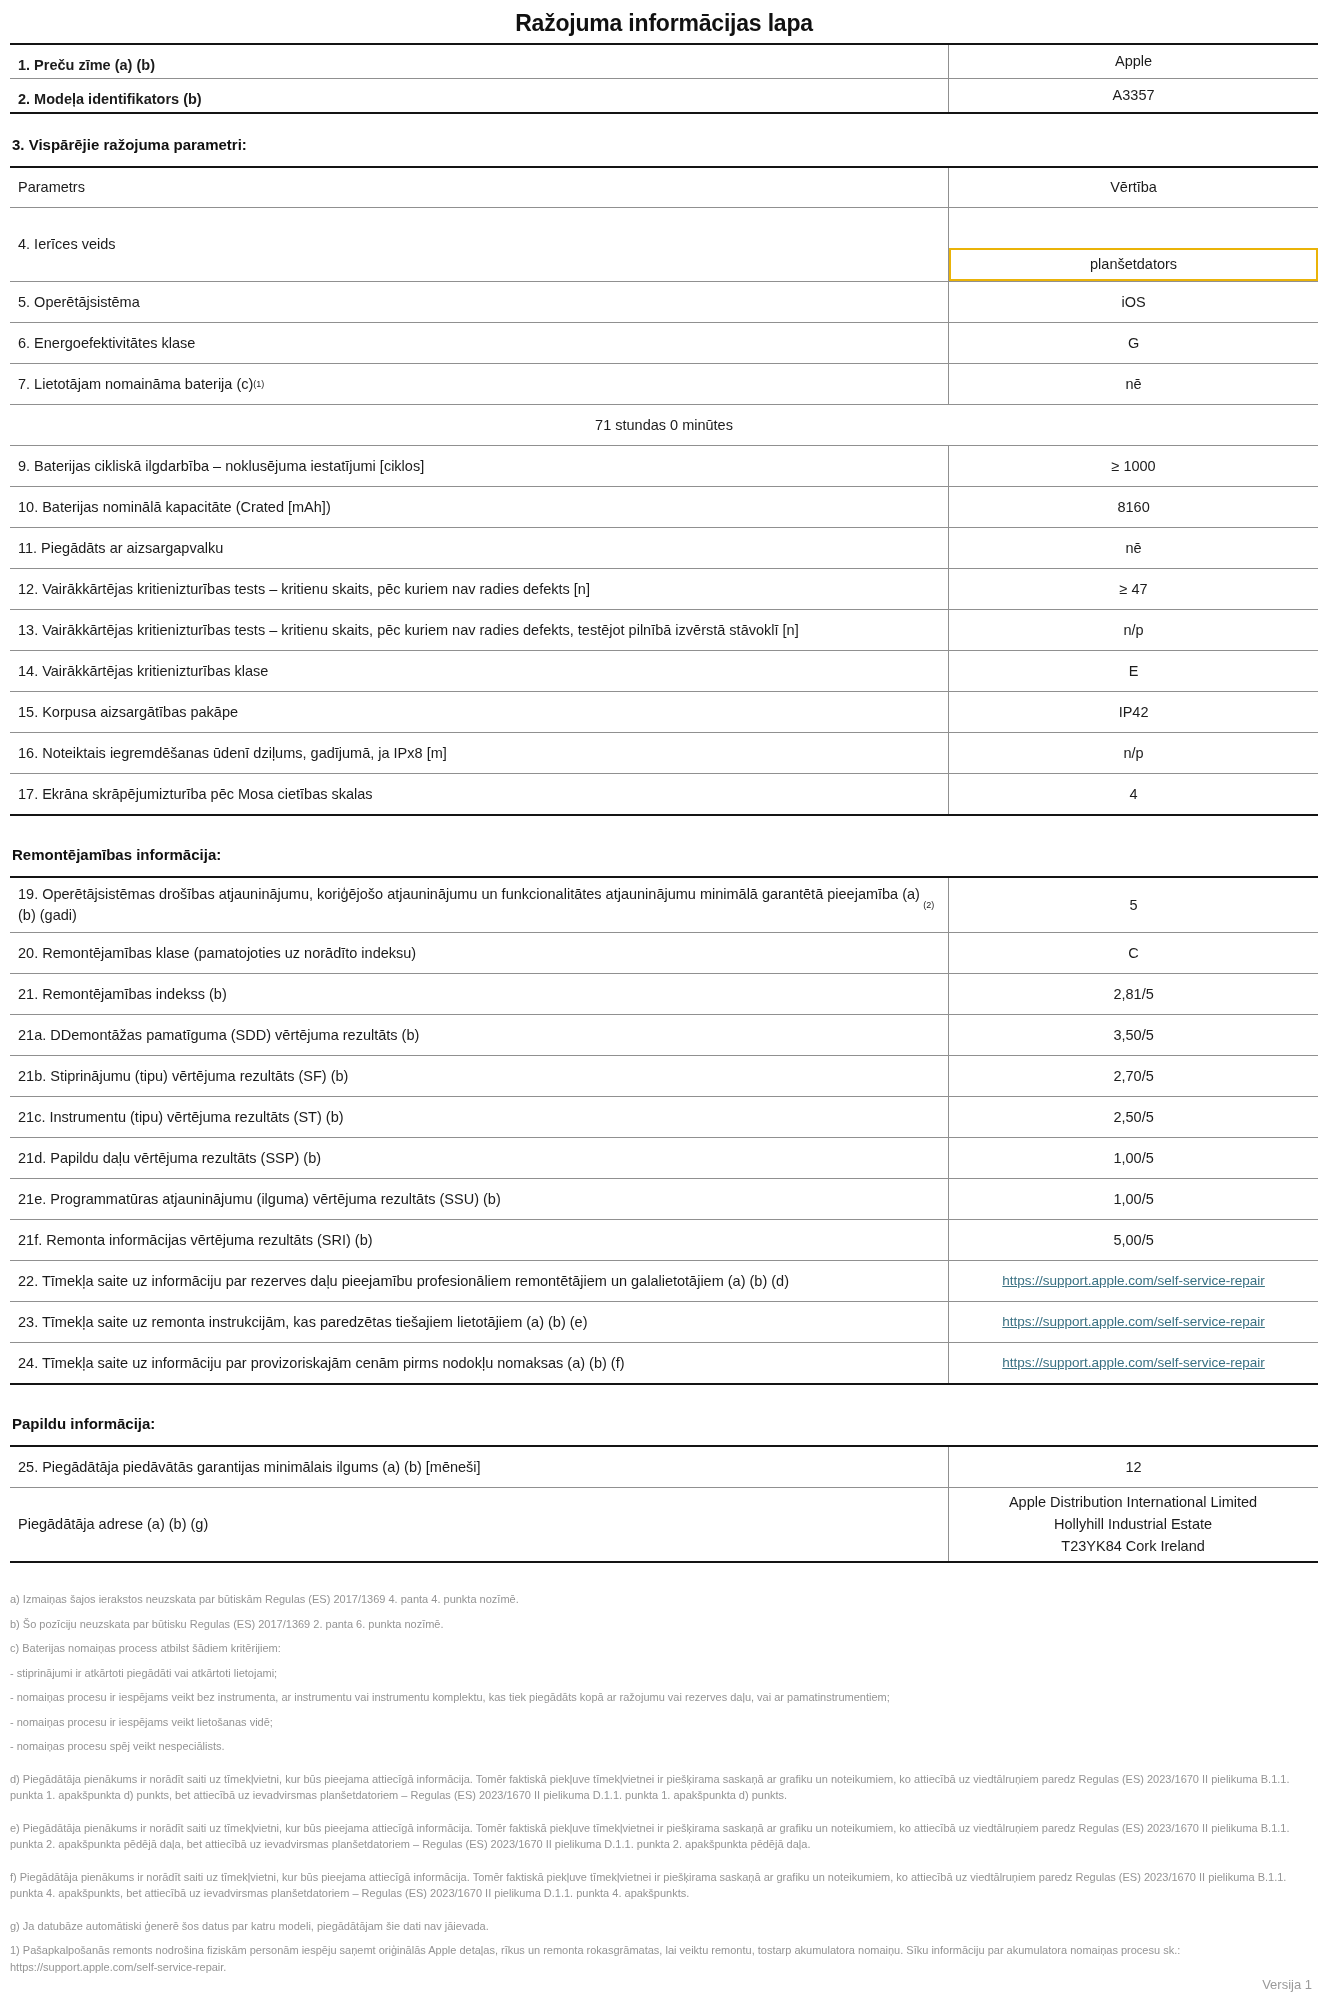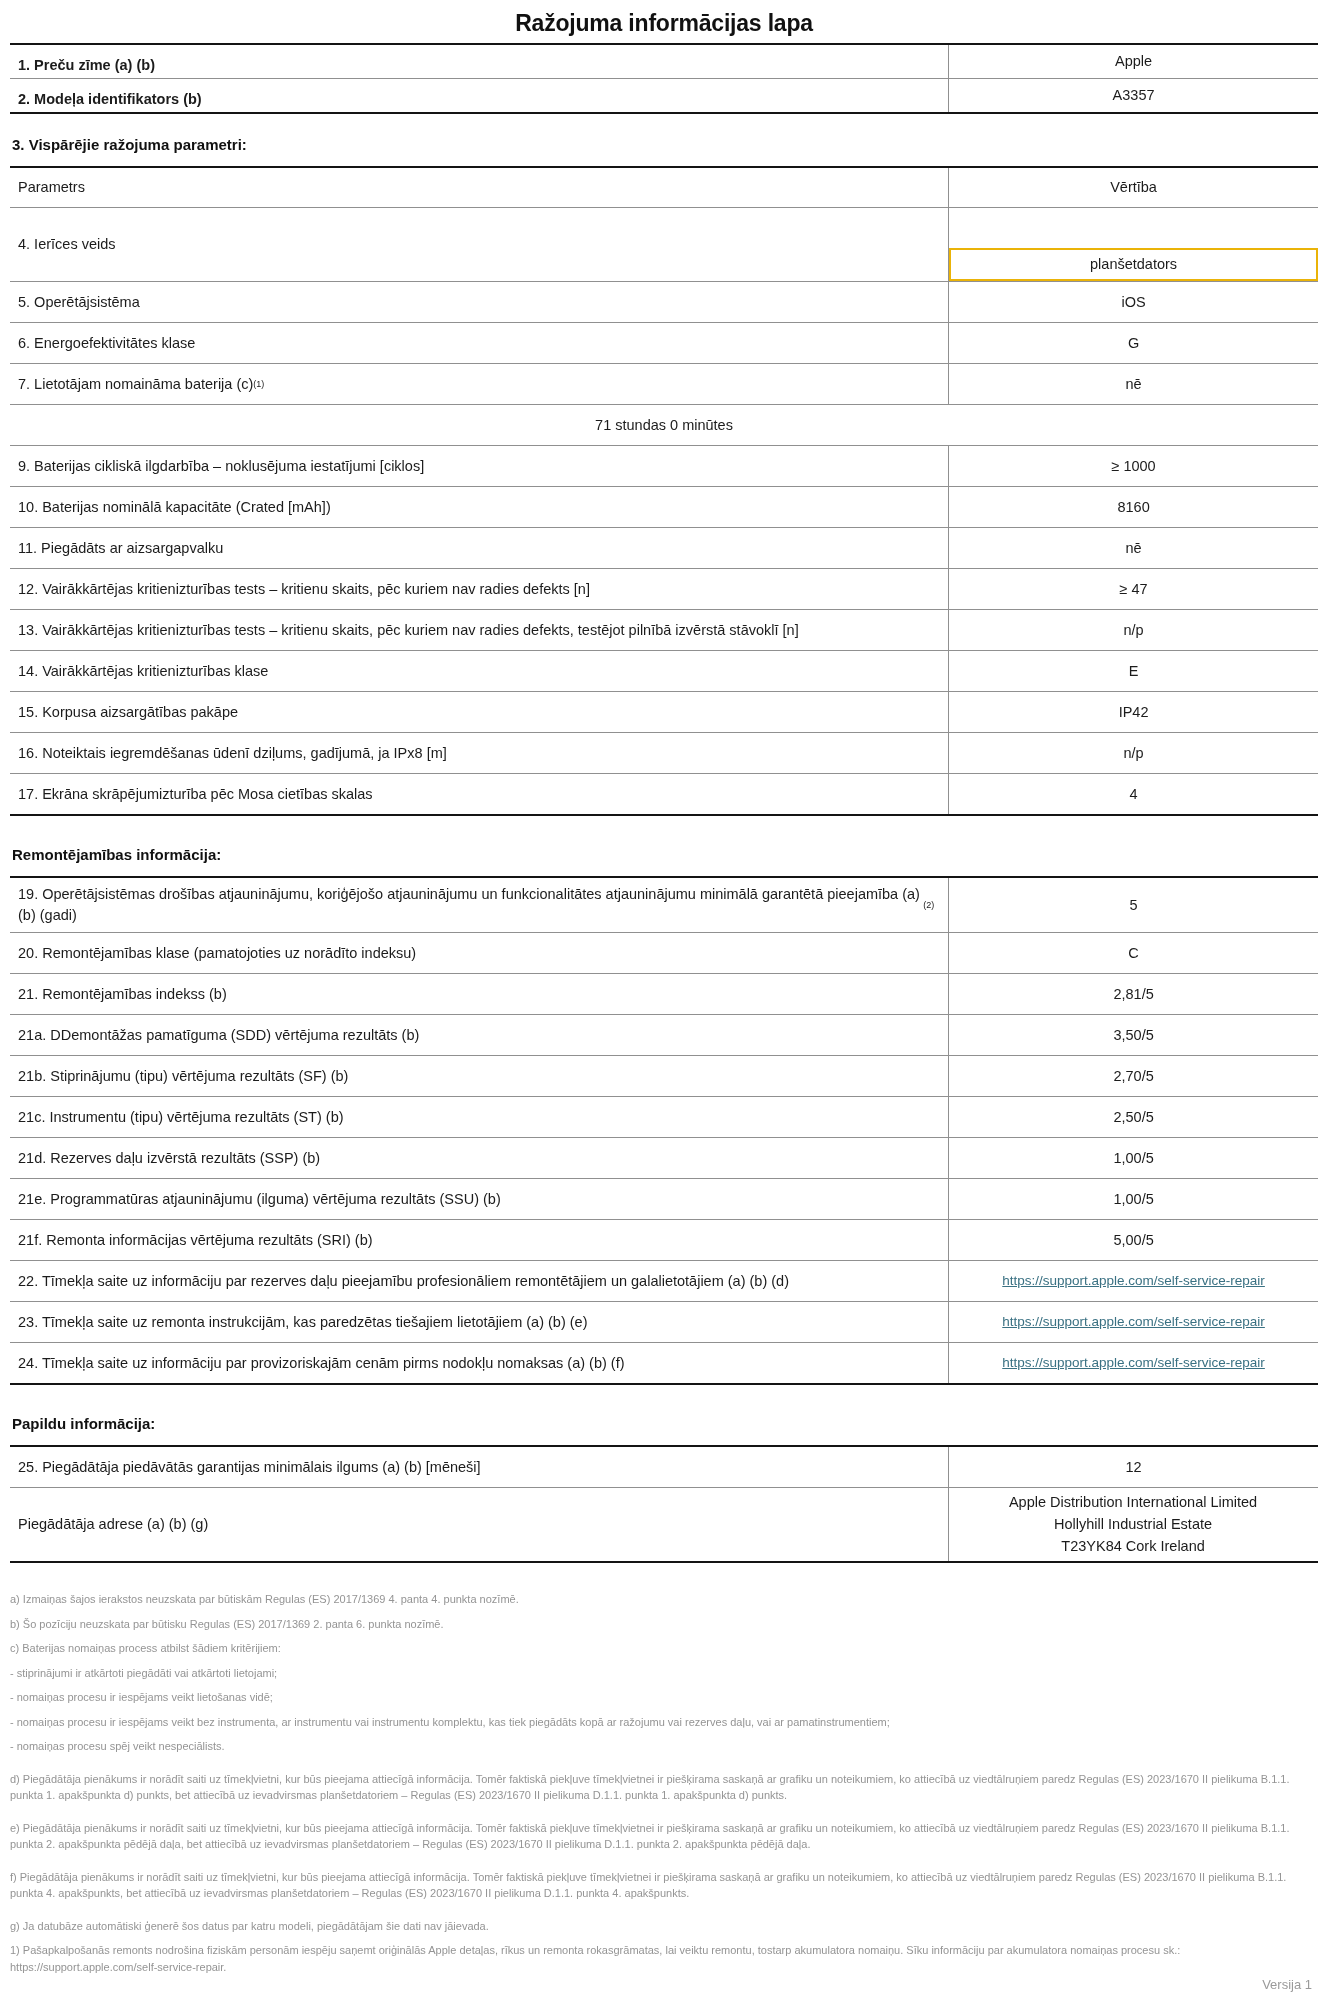--- a/index.html
+++ b/index.html
@@ -168,21 +168,21 @@
   </div><div class="row">
     <div class="cell-label">21a. DDemontāžas pamatīguma (SDD) vērtējuma rezultāts (b)</div>
     <div class="cell-value">3,50/5</div>
   </div><div class="row">
     <div class="cell-label">21b. Stiprinājumu (tipu) vērtējuma rezultāts (SF) (b)</div>
     <div class="cell-value">2,70/5</div>
   </div><div class="row">
     <div class="cell-label">21c. Instrumentu (tipu) vērtējuma rezultāts (ST) (b)</div>
     <div class="cell-value">2,50/5</div>
   </div><div class="row">
-    <div class="cell-label">21d. Rezerves daļu izvērstā rezultāts (SSP) (b)</div>
+    <div class="cell-label">21d. Papildu daļu vērtējuma rezultāts (SSP) (b)</div>
     <div class="cell-value">1,00/5</div>
   </div><div class="row">
     <div class="cell-label">21e. Programmatūras atjauninājumu (ilguma) vērtējuma rezultāts (SSU) (b)</div>
     <div class="cell-value">1,00/5</div>
   </div><div class="row">
     <div class="cell-label">21f. Remonta informācijas vērtējuma rezultāts (SRI) (b)</div>
     <div class="cell-value">5,00/5</div>
   </div><div class="row">
     <div class="cell-label">22. Tīmekļa saite uz informāciju par rezerves daļu pieejamību profesionāliem remontētājiem un galalietotājiem (a) (b) (d)</div>
     <div class="cell-value">
@@ -215,22 +215,22 @@
             <div>T23YK84 Cork Ireland</div>
           </div>
   </div></div>
   </div>
 
   <div class="fns">
       <div class="fn">a) Izmaiņas šajos ierakstos neuzskata par būtiskām Regulas (ES) 2017/1369 4. panta 4. punkta nozīmē.</div>
       <div class="fn">b) Šo pozīciju neuzskata par būtisku Regulas (ES) 2017/1369 2. panta 6. punkta nozīmē.</div>
       <div class="fn">c) Baterijas nomaiņas process atbilst šādiem kritērijiem:</div>
       <div class="fn">- stiprinājumi ir atkārtoti piegādāti vai atkārtoti lietojami;</div>
+      <div class="fn">- nomaiņas procesu ir iespējams veikt bez instrumenta, ar instrumentu vai instrumentu komplektu, kas tiek piegādāts kopā ar ražojumu vai rezerves daļu, vai ar pamatinstrumentiem;</div>
       <div class="fn">- nomaiņas procesu ir iespējams veikt lietošanas vidē;</div>
-      <div class="fn">- nomaiņas procesu ir iespējams veikt bez instrumenta, ar instrumentu vai instrumentu komplektu, kas tiek piegādāts kopā ar ražojumu vai rezerves daļu, vai ar pamatinstrumentiem;</div>
       <div class="fn">- nomaiņas procesu spēj veikt nespeciālists.</div>
       <div class="fn gap">d) Piegādātāja pienākums ir norādīt saiti uz tīmekļvietni, kur būs pieejama attiecīgā informācija. Tomēr faktiskā piekļuve tīmekļvietnei ir piešķirama saskaņā ar grafiku un noteikumiem, ko attiecībā uz viedtālruņiem paredz Regulas (ES) 2023/1670 II pielikuma B.1.1. punkta 1. apakšpunkta d) punkts, bet attiecībā uz ievadvirsmas planšetdatoriem – Regulas (ES) 2023/1670 II pielikuma D.1.1. punkta 1. apakšpunkta d) punkts.</div>
       <div class="fn gap">e) Piegādātāja pienākums ir norādīt saiti uz tīmekļvietni, kur būs pieejama attiecīgā informācija. Tomēr faktiskā piekļuve tīmekļvietnei ir piešķirama saskaņā ar grafiku un noteikumiem, ko attiecībā uz viedtālruņiem paredz Regulas (ES) 2023/1670 II pielikuma B.1.1. punkta 2. apakšpunkta pēdējā daļa, bet attiecībā uz ievadvirsmas planšetdatoriem – Regulas (ES) 2023/1670 II pielikuma D.1.1. punkta 2. apakšpunkta pēdējā daļa.</div>
       <div class="fn gap">f) Piegādātāja pienākums ir norādīt saiti uz tīmekļvietni, kur būs pieejama attiecīgā informācija. Tomēr faktiskā piekļuve tīmekļvietnei ir piešķirama saskaņā ar grafiku un noteikumiem, ko attiecībā uz viedtālruņiem paredz Regulas (ES) 2023/1670 II pielikuma B.1.1. punkta 4. apakšpunkts, bet attiecībā uz ievadvirsmas planšetdatoriem – Regulas (ES) 2023/1670 II pielikuma D.1.1. punkta 4. apakšpunkts.</div>
       <div class="fn gap">g) Ja datubāze automātiski ģenerē šos datus par katru modeli, piegādātājam šie dati nav jāievada.</div>
       <div class="fn">1) Pašapkalpošanās remonts nodrošina fiziskām personām iespēju saņemt oriģinālās Apple detaļas, rīkus un remonta rokasgrāmatas, lai veiktu remontu, tostarp akumulatora nomaiņu. Sīku informāciju par akumulatora nomaiņas procesu sk.: https://support.apple.com/self-service-repair.</div>
     </div>
 
 </div>
 

